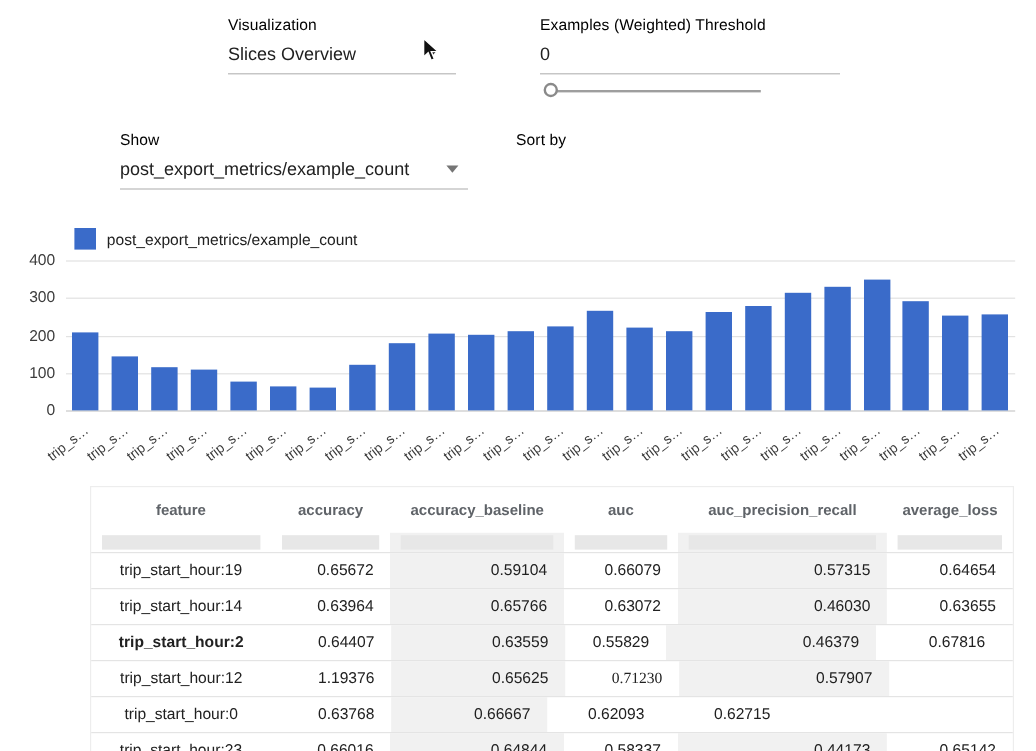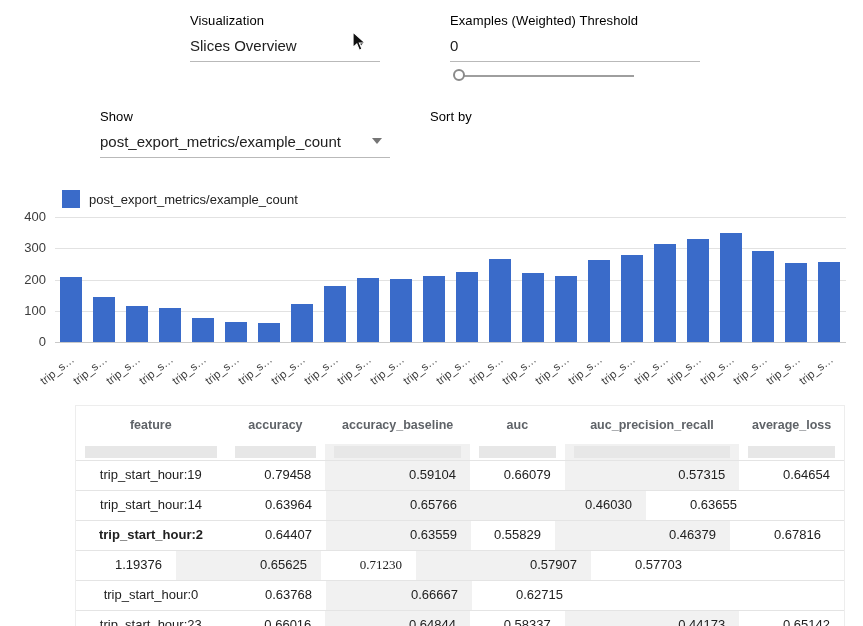--- a/index.html
+++ b/index.html
@@ -264,52 +264,54 @@
         <div class="tcell striped" style="width: 175px;">
           <div class="filter-box"></div>
         </div>
         <div class="tcell" style="width: 105px;">
           <div class="filter-box"></div>
         </div>
       </div>
     <div id="tbody">
         <div class="trow">
           <div class="tcell cat" style="width: 150px;">trip_start_hour:19</div>
-          <div class="tcell num" style="width: 100px;">0.79458</div>
+          <div class="tcell num" style="width: 100px;">0.65672</div>
           <div class="tcell num striped" style="width: 145px;">0.59104</div>
           <div class="tcell num" style="width: 95px;">0.66079</div>
           <div class="tcell num striped" style="width: 175px;">0.57315</div>
           <div class="tcell num" style="width: 105px;">0.64654</div>
         </div>
         <div class="trow">
           <div class="tcell cat" style="width: 150px;">trip_start_hour:14</div>
           <div class="tcell num" style="width: 100px;">0.63964</div>
           <div class="tcell num striped" style="width: 145px;">0.65766</div>
+          <div class="tcell num" style="width: 95px;">0.63072</div>
           <div class="tcell num striped" style="width: 175px;">0.46030</div>
           <div class="tcell num" style="width: 105px;">0.63655</div>
         </div>
         <div class="trow">
           <div class="tcell cat" style="width: 150px; font-weight: bold;">trip_start_hour:2</div>
           <div class="tcell num" style="width: 100px;">0.64407</div>
           <div class="tcell num striped" style="width: 145px;">0.63559</div>
           <div class="tcell num" style="width: 84px;">0.55829</div>
           <div class="tcell num striped" style="width: 175px;">0.46379</div>
           <div class="tcell num" style="width: 105px;">0.67816</div>
         </div>
         <div class="trow">
+          <div class="tcell cat" style="width: 150px;">trip_start_hour:12</div>
           <div class="tcell num" style="width: 100px;">1.19376</div>
           <div class="tcell num striped" style="width: 145px;">0.65625</div>
           <div class="tcell num" style="width: 95px; font-family: Liberation Serif, serif;">0.71230</div>
           <div class="tcell num striped" style="width: 175px;">0.57907</div>
-          <div class="tcell num" style="width: 105px;">0.57703</div>
         </div>
         <div class="trow">
           <div class="tcell cat" style="width: 150px;">trip_start_hour:0</div>
           <div class="tcell num" style="width: 100px;">0.63768</div>
-          <div class="tcell num striped" style="width: 146px;">0.66667</div>
+          <div class="tcell num striped" style="width: 130px;">0.66667</div>
+          <div class="tcell num" style="width: 95px;">0.62093</div>
           <div class="tcell num" style="width: 105px;">0.62715</div>
         </div>
         <div class="trow">
           <div class="tcell cat" style="width: 150px;">trip_start_hour:23</div>
           <div class="tcell num" style="width: 100px;">0.66016</div>
           <div class="tcell num striped" style="width: 145px;">0.64844</div>
           <div class="tcell num" style="width: 95px;">0.58337</div>
           <div class="tcell num striped" style="width: 175px;">0.44173</div>
           <div class="tcell num" style="width: 105px;">0.65142</div>
         </div>

